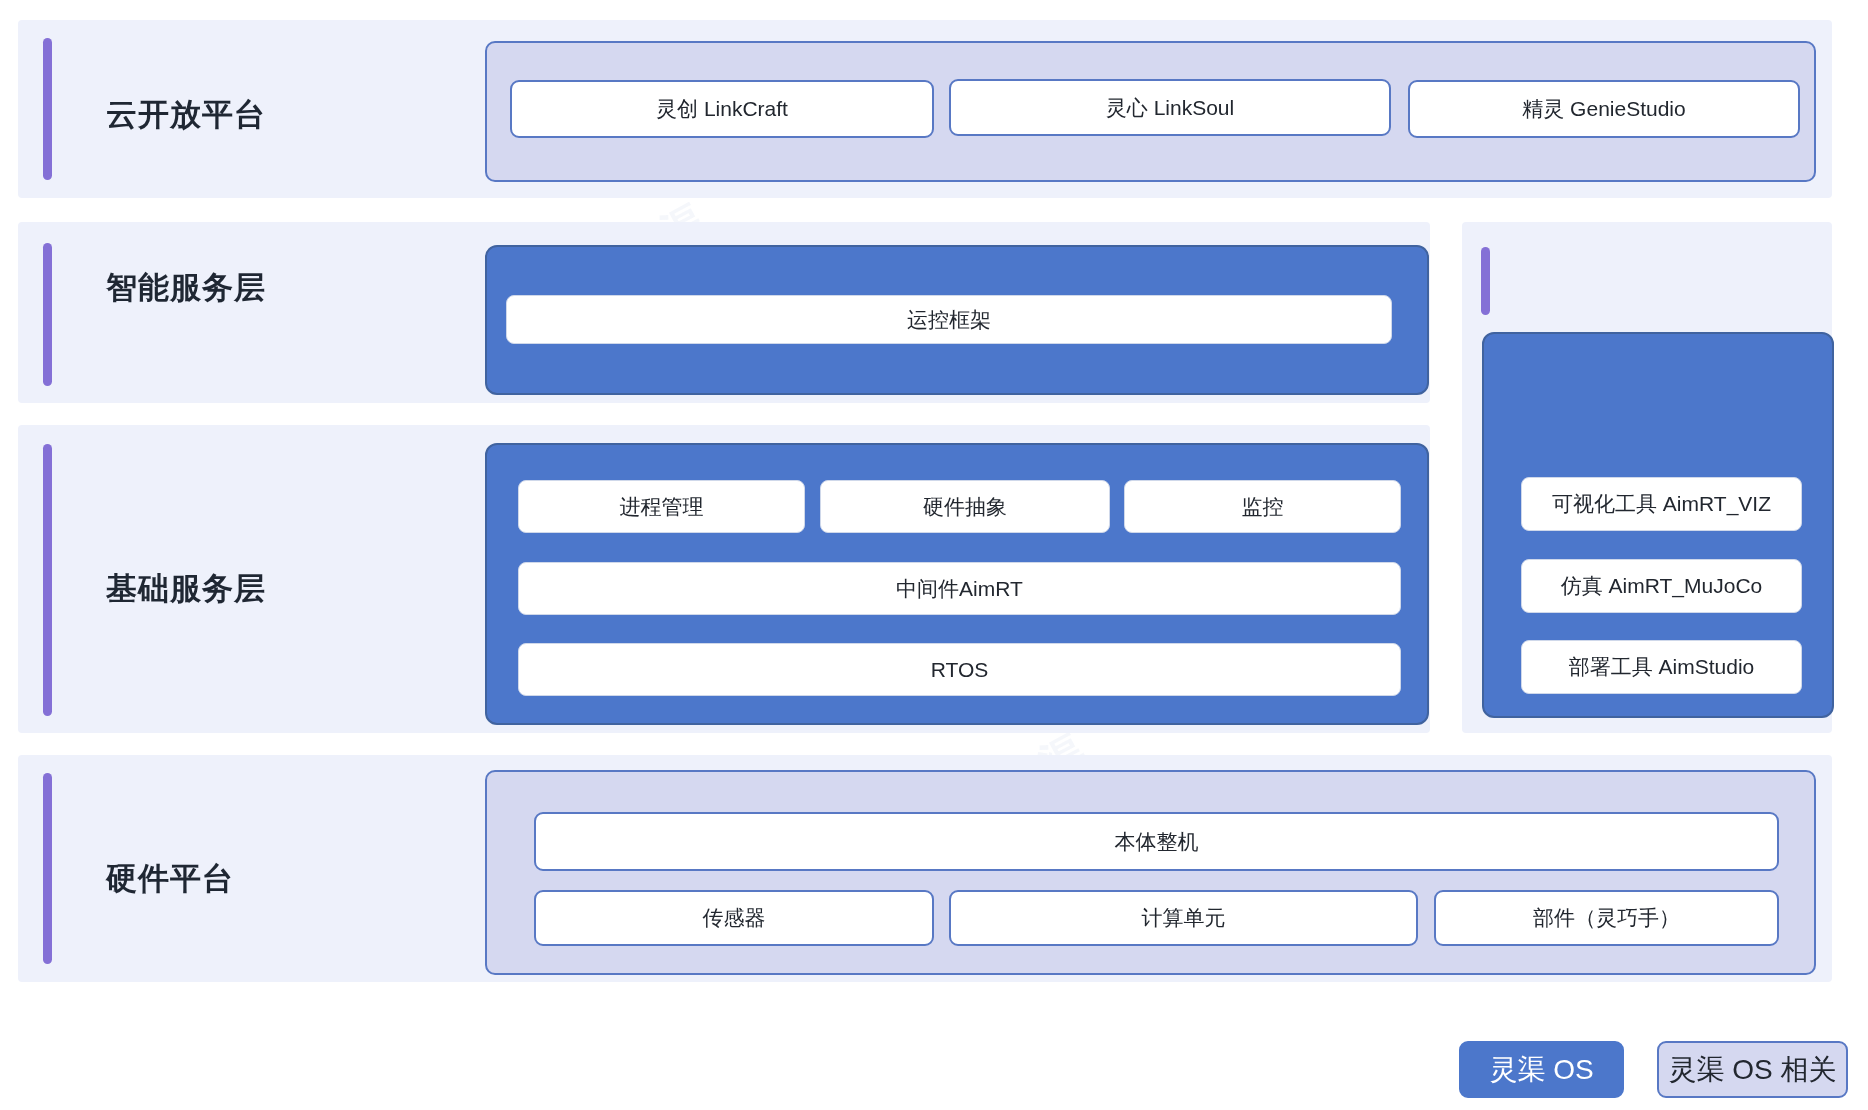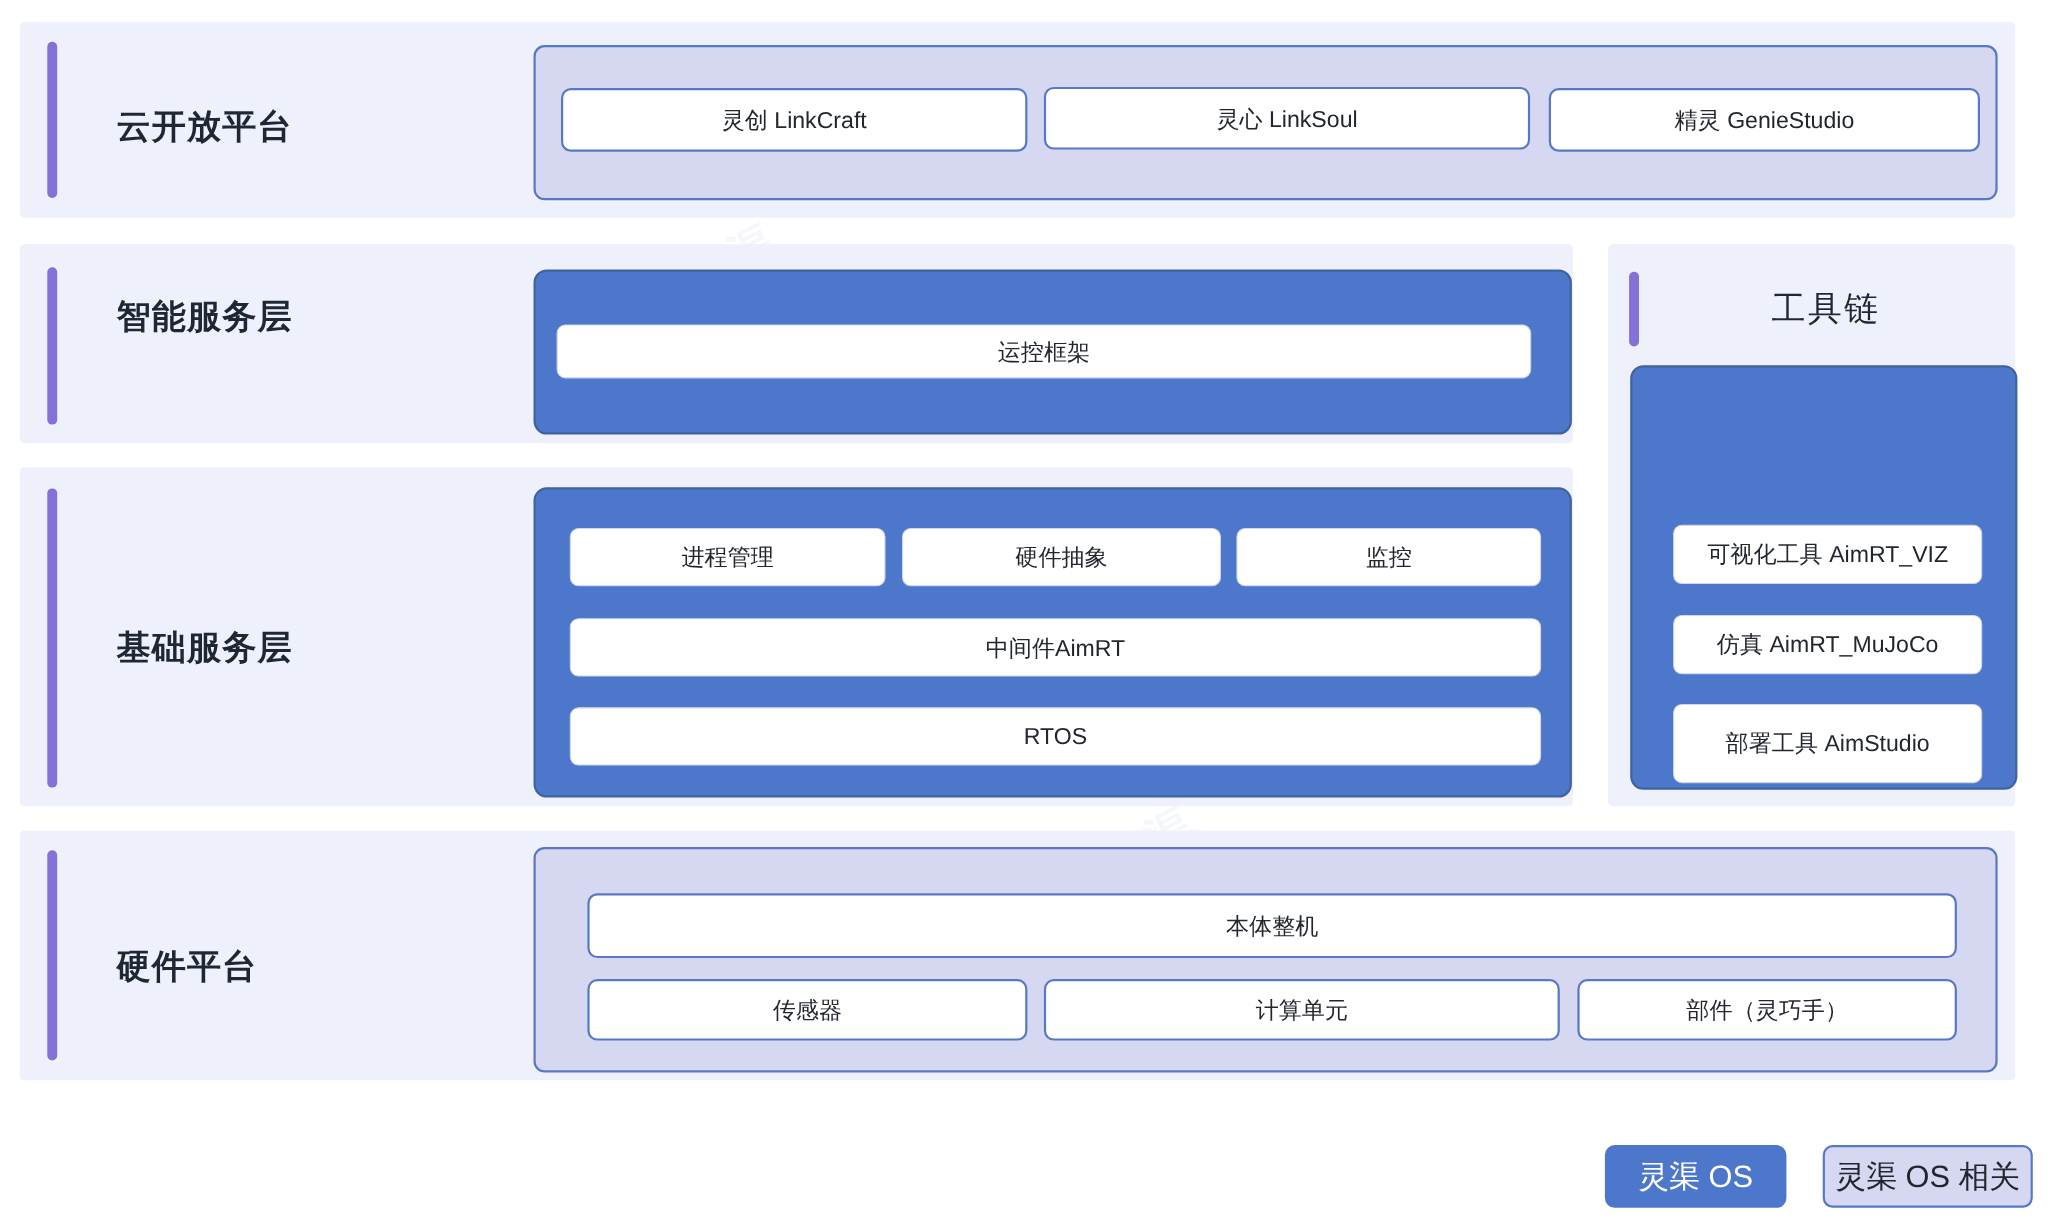--- a/index.html
+++ b/index.html
@@ -167,27 +167,26 @@
   <div class="chip plain" style="left:518px; top:480px; width:287px; height:53px;">进程管理</div>
   <div class="chip plain" style="left:820px; top:480px; width:290px; height:53px;">硬件抽象</div>
   <div class="chip plain" style="left:1124px; top:480px; width:277px; height:53px;">监控</div>
 
   <div class="chip plain" style="left:518px; top:562px; width:883px; height:53px;">中间件AimRT</div>
 
   <div class="chip plain" style="left:518px; top:643px; width:883px; height:53px;">RTOS</div>
 
   <div class="band" style="left:1462px; top:222px; width:370px; height:511px;"></div>
   <div class="accent-bar" style="left:1481px; top:247px; height:68px;"></div>
-  <div class="toolchain-title" style="left:1500px; top:260px; width:320px;">工具链</div>
 
   <div class="panel-blue" style="left:1482px; top:332px; width:352px; height:386px;"></div>
 
   <div class="chip plain" style="left:1521px; top:559px; width:281px; height:54px;">仿真 AimRT_MuJoCo</div>
   <div class="chip plain" style="left:1521px; top:477px; width:281px; height:54px;">可视化工具 AimRT_VIZ</div>
-  <div class="chip plain" style="left:1521px; top:640px; width:281px; height:72px;">部署工具 AimStudio</div>
+  <div class="chip plain" style="left:1521px; top:640px; width:281px; height:54px;">部署工具 AimStudio</div>
 
   <div class="band" style="left:18px; top:755px; width:1814px; height:227px;"></div>
   <div class="accent-bar" style="left:43px; top:773px; height:191px;"></div>
   <div class="layer-title" style="left:106px; top:858px;">硬件平台</div>
 
   <div class="panel-lilac" style="left:485px; top:770px; width:1331px; height:205px;"></div>
 
   <div class="chip outline" style="left:534px; top:812px; width:1245px; height:59px;">本体整机</div>
 
   <div class="chip outline" style="left:534px; top:890px; width:400px; height:56px;">传感器</div>

